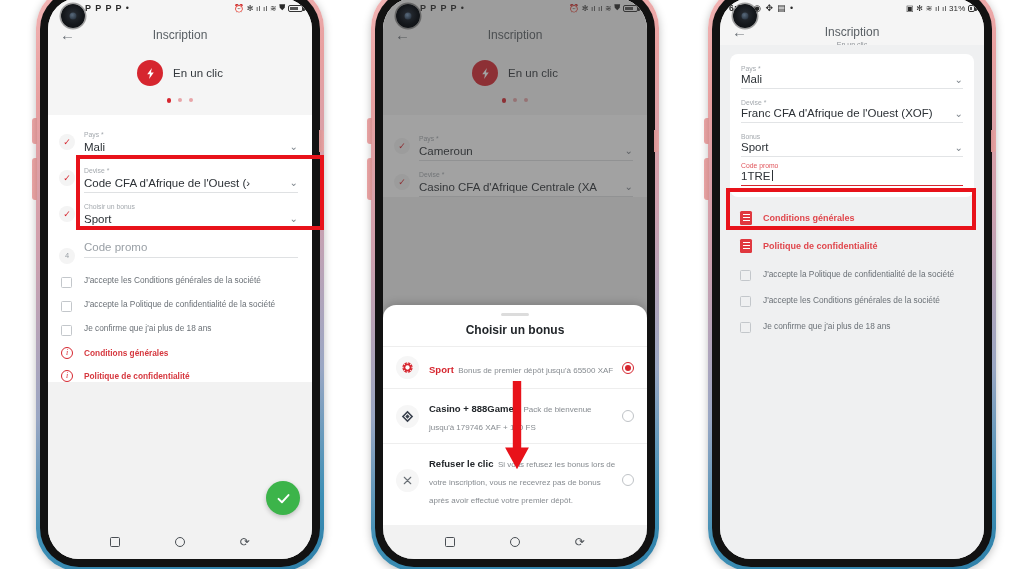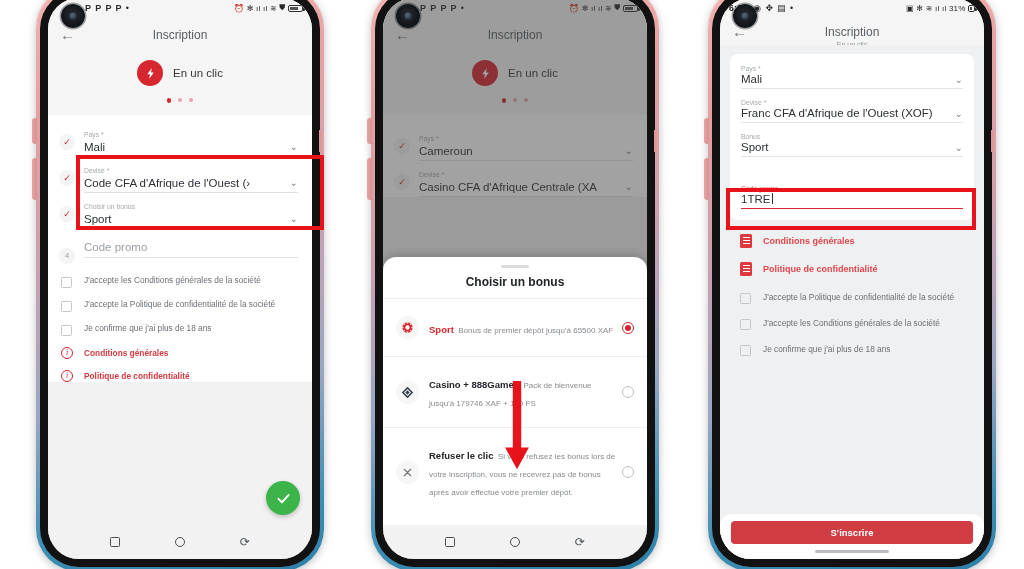--- a/index.html
+++ b/index.html
@@ -171,21 +171,21 @@
 
   
   .dim { position:absolute; left:0;right:0;top:0;bottom:0; background:rgba(60,60,60,.48); z-index:10;}
   .sheet {
     position:absolute; left:0;right:0;bottom:34px; z-index:15;
     background:#fff; border-radius:13px 13px 0 0; padding: 6px 0 9px;
     box-shadow: 0 -2px 8px rgba(0,0,0,.18);
   }
   .grabber { width:28px;height:3px;border-radius:2px;background:#dcdcdc;margin:2px auto 7px;}
   .sheet-title { text-align:center; font-size:12px;font-weight:700;color:#22262a; padding-bottom:9px;}
-  .bonus-row { display:flex; align-items:center; padding: 17px 13px; border-top:1px solid #eeeeee; }
+  .bonus-row { display:flex; align-items:center; padding: 9px 13px; border-top:1px solid #eeeeee; }
   .bonus-ic { width:23px;height:23px;border-radius:50%;background:#f6f6f6;display:flex;align-items:center;justify-content:center;flex:0 0 23px;}
   .bonus-ic svg{width:13px;height:13px;}
   .bonus-txt { flex:1; margin-left:10px; }
   .bonus-name { font-size:9.5px;font-weight:700;color:#22262a;margin-bottom:1.5px;}
   .bonus-name.red { color:#d6262f; }
   .bonus-desc { font-size:8px;color:#868b90;line-height:1.32;}
   .radio { width:12px;height:12px;border-radius:50%;border:1.4px solid #bfc3c7;flex:0 0 12px;margin-left:6px;position:relative;}
   .radio.on { border-color:#d6262f; border-width:1.6px;}
   .radio.on::after{content:'';position:absolute;left:50%;top:50%;transform:translate(-50%,-50%);width:6px;height:6px;border-radius:50%;background:#d6262f;}
   .accept-btn {
@@ -557,21 +557,21 @@
               <span class="chev">⌄</span>
             </div>
           </div>
           <div class="f3">
             <div class="f3-label">Bonus</div>
             <div class="f3-row">
               <span class="f3-val">Sport</span>
               <span class="chev">⌄</span>
             </div>
           </div>
-          <div class="f3" style="margin-top:28px;">
+          <div class="f3" style="margin-top:5px;">
             <div class="f3-label red">Code promo</div>
             <div class="f3-row red-underline">
               <span class="f3-val"><span>1TRE</span><span class="f3-caret"></span></span>
             </div>
           </div>
         </div>
 
         <div class="link3">
           <span class="doc-ic"></span>
           <span class="link3-txt">Conditions générales</span>
@@ -587,23 +587,19 @@
         </div>
         <div class="chk3">
           <span class="cbox"></span>
           <span class="chk3-txt">J'accepte les Conditions générales de la société</span>
         </div>
         <div class="chk3">
           <span class="cbox"></span>
           <span class="chk3-txt">Je confirme que j'ai plus de 18 ans</span>
         </div>
 
-        <div class="bottombar3">
-          <div class="signup-btn">S'inscrire</div>
-          <div class="home-ind"></div>
-        </div>
       </div>
     </div>
 
     <div class="hl" style="left:26px; top:188px; width:250px; height:42px;"></div>
   </div>
 
 </div>
 
 </body></html>

